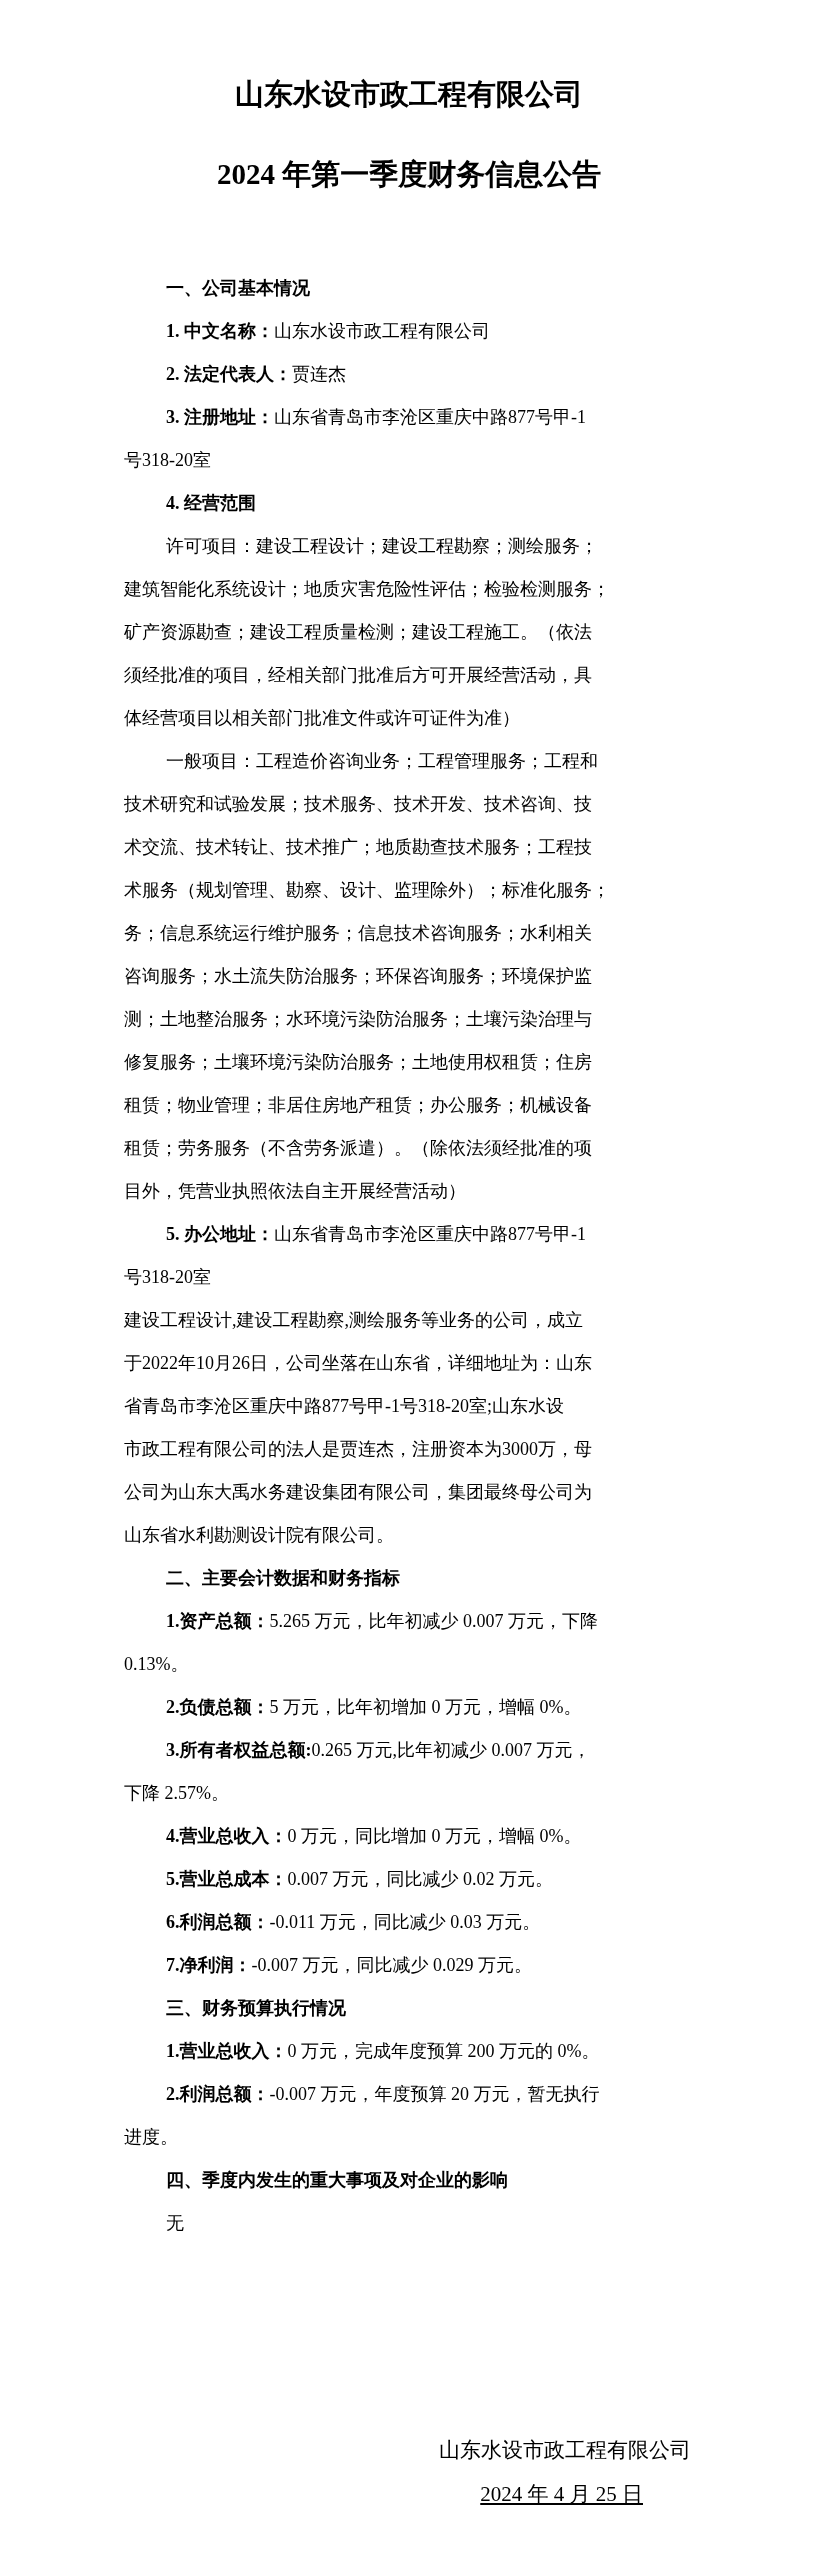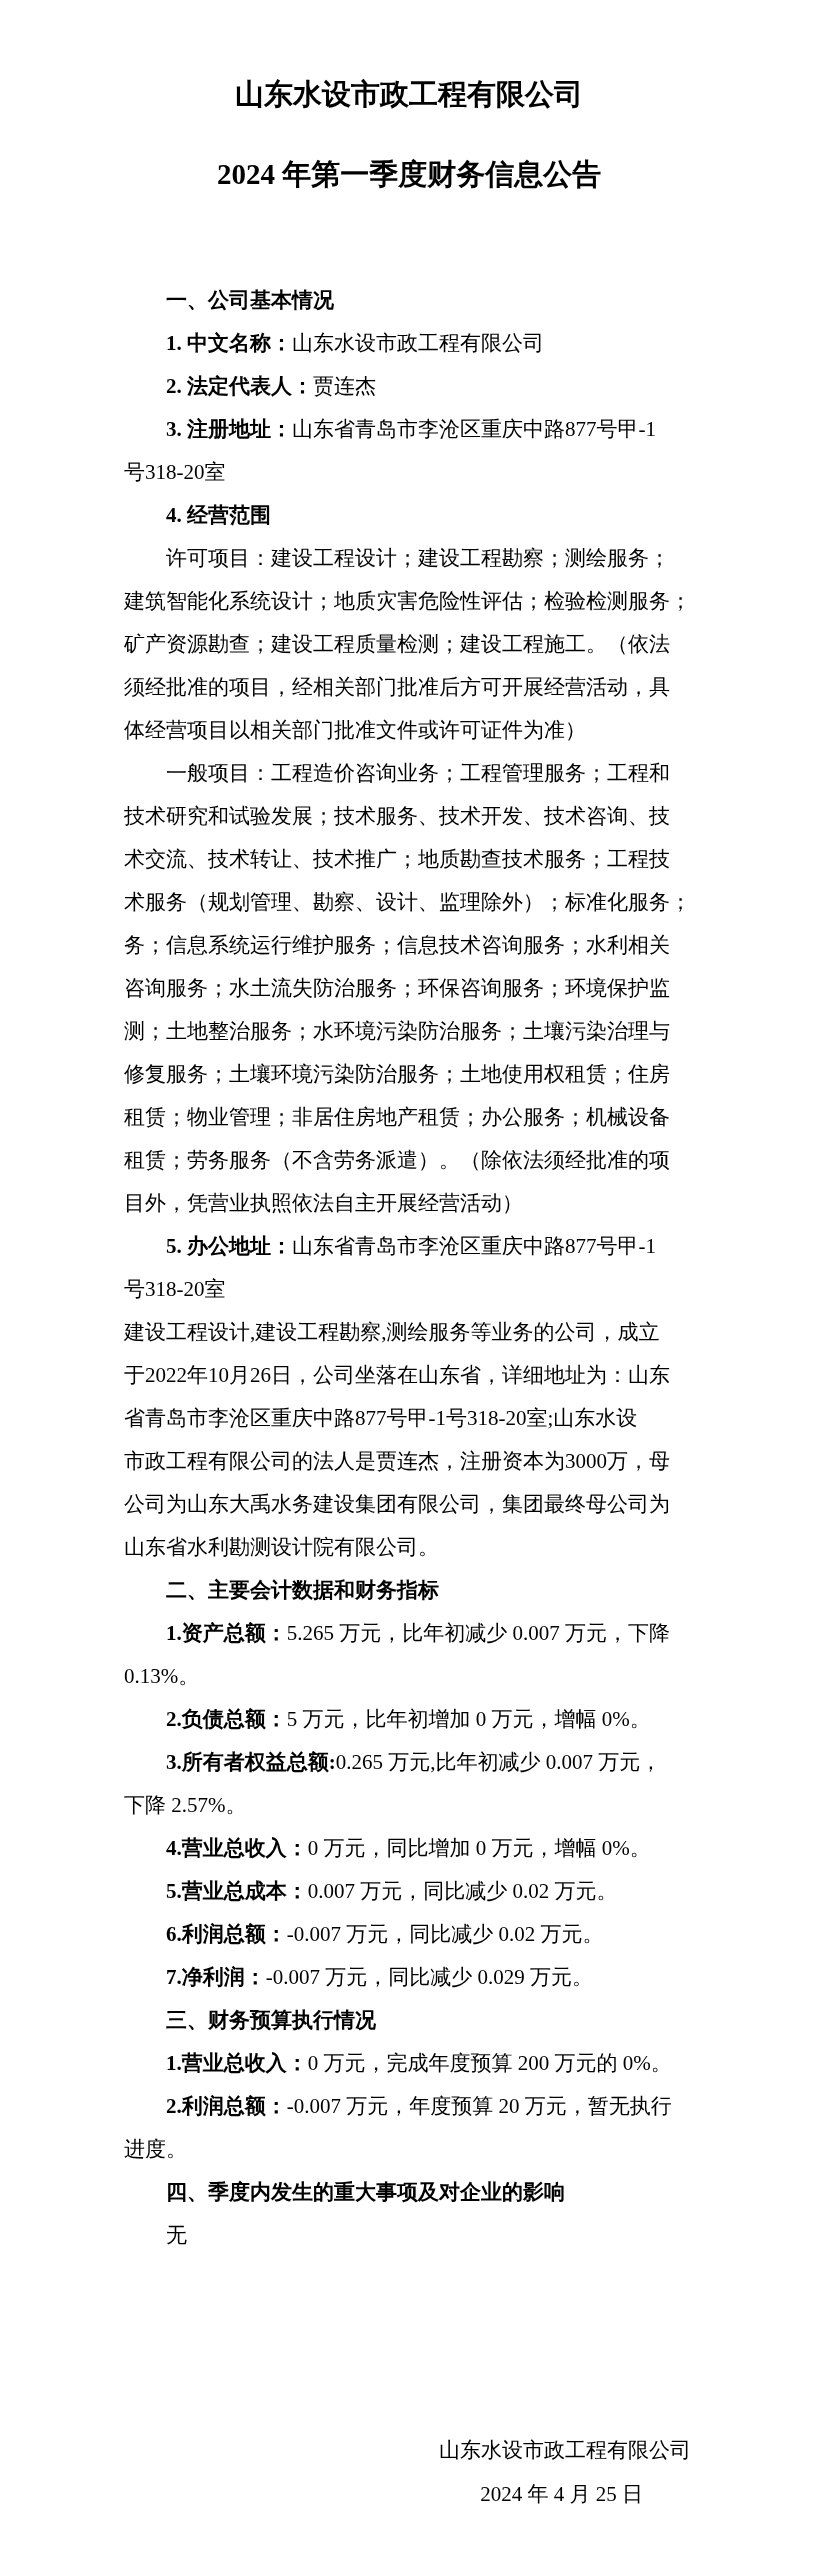--- a/index.html
+++ b/index.html
@@ -23,24 +23,24 @@
     text-align: center;
     font-size: 29px;
     font-weight: 700;
     line-height: 1.15;
     white-space: nowrap;
   }
   .doc-title.t1 { top: 78px; }
   .doc-title.t2 { top: 158px; }
   .body-lines {
     position: absolute;
-    top: 279px;
+    top: 267px;
     left: 124px;
     width: 570px;
-    font-size: 21px;
+    font-size: 18px;
   }
   .line {
     height: 43px;
     line-height: 43px;
     white-space: nowrap;
   }
   .line.indent { padding-left: 42px; }
   .seg.bold { font-weight: 700; }
   .sig-company {
     position: absolute;
@@ -50,20 +50,21 @@
     line-height: 1.2;
     white-space: nowrap;
   }
   .sig-date {
     position: absolute;
     top: 2482px;
     right: 175px;
     font-size: 21px;
     line-height: 1.2;
     white-space: nowrap;
+    text-decoration: underline;
   }
 </style>
 </head>
 <body>
 
 <div class="page" style="background: rgb(255, 255, 255); color: rgb(0, 0, 0);">
   <div class="doc-title t1">山东水设市政工程有限公司</div>
   <div class="doc-title t2">2024 年第一季度财务信息公告</div>
 
   <div class="body-lines" id="body-lines">
@@ -98,21 +99,21 @@
       <div class="line"><span class="seg">公司为山东大禹水务建设集团有限公司，集团最终母公司为</span></div>
       <div class="line"><span class="seg">山东省水利勘测设计院有限公司。</span></div>
       <div class="line indent"><span class="seg bold">二、主要会计数据和财务指标</span></div>
       <div class="line indent"><span class="seg bold">1.资产总额：</span><span class="seg">5.265 万元，比年初减少 0.007 万元，下降</span></div>
       <div class="line"><span class="seg">0.13%。</span></div>
       <div class="line indent"><span class="seg bold">2.负债总额：</span><span class="seg">5 万元，比年初增加 0 万元，增幅 0%。</span></div>
       <div class="line indent"><span class="seg bold">3.所有者权益总额:</span><span class="seg">0.265 万元,比年初减少 0.007 万元，</span></div>
       <div class="line"><span class="seg">下降 2.57%。</span></div>
       <div class="line indent"><span class="seg bold">4.营业总收入：</span><span class="seg">0 万元，同比增加 0 万元，增幅 0%。</span></div>
       <div class="line indent"><span class="seg bold">5.营业总成本：</span><span class="seg">0.007 万元，同比减少 0.02 万元。</span></div>
-      <div class="line indent"><span class="seg bold">6.利润总额：</span><span class="seg">-0.007 万元，同比减少 0.02 万元。</span></div>
+      <div class="line indent"><span class="seg bold">6.利润总额：</span><span class="seg">-0.011 万元，同比减少 0.03 万元。</span></div>
       <div class="line indent"><span class="seg bold">7.净利润：</span><span class="seg">-0.007 万元，同比减少 0.029 万元。</span></div>
       <div class="line indent"><span class="seg bold">三、财务预算执行情况</span></div>
       <div class="line indent"><span class="seg bold">1.营业总收入：</span><span class="seg">0 万元，完成年度预算 200 万元的 0%。</span></div>
       <div class="line indent"><span class="seg bold">2.利润总额：</span><span class="seg">-0.007 万元，年度预算 20 万元，暂无执行</span></div>
       <div class="line"><span class="seg">进度。</span></div>
       <div class="line indent"><span class="seg bold">四、季度内发生的重大事项及对企业的影响</span></div>
       <div class="line indent"><span class="seg">无</span></div>
     </div>
 
   <div class="sig-company">山东水设市政工程有限公司</div>

